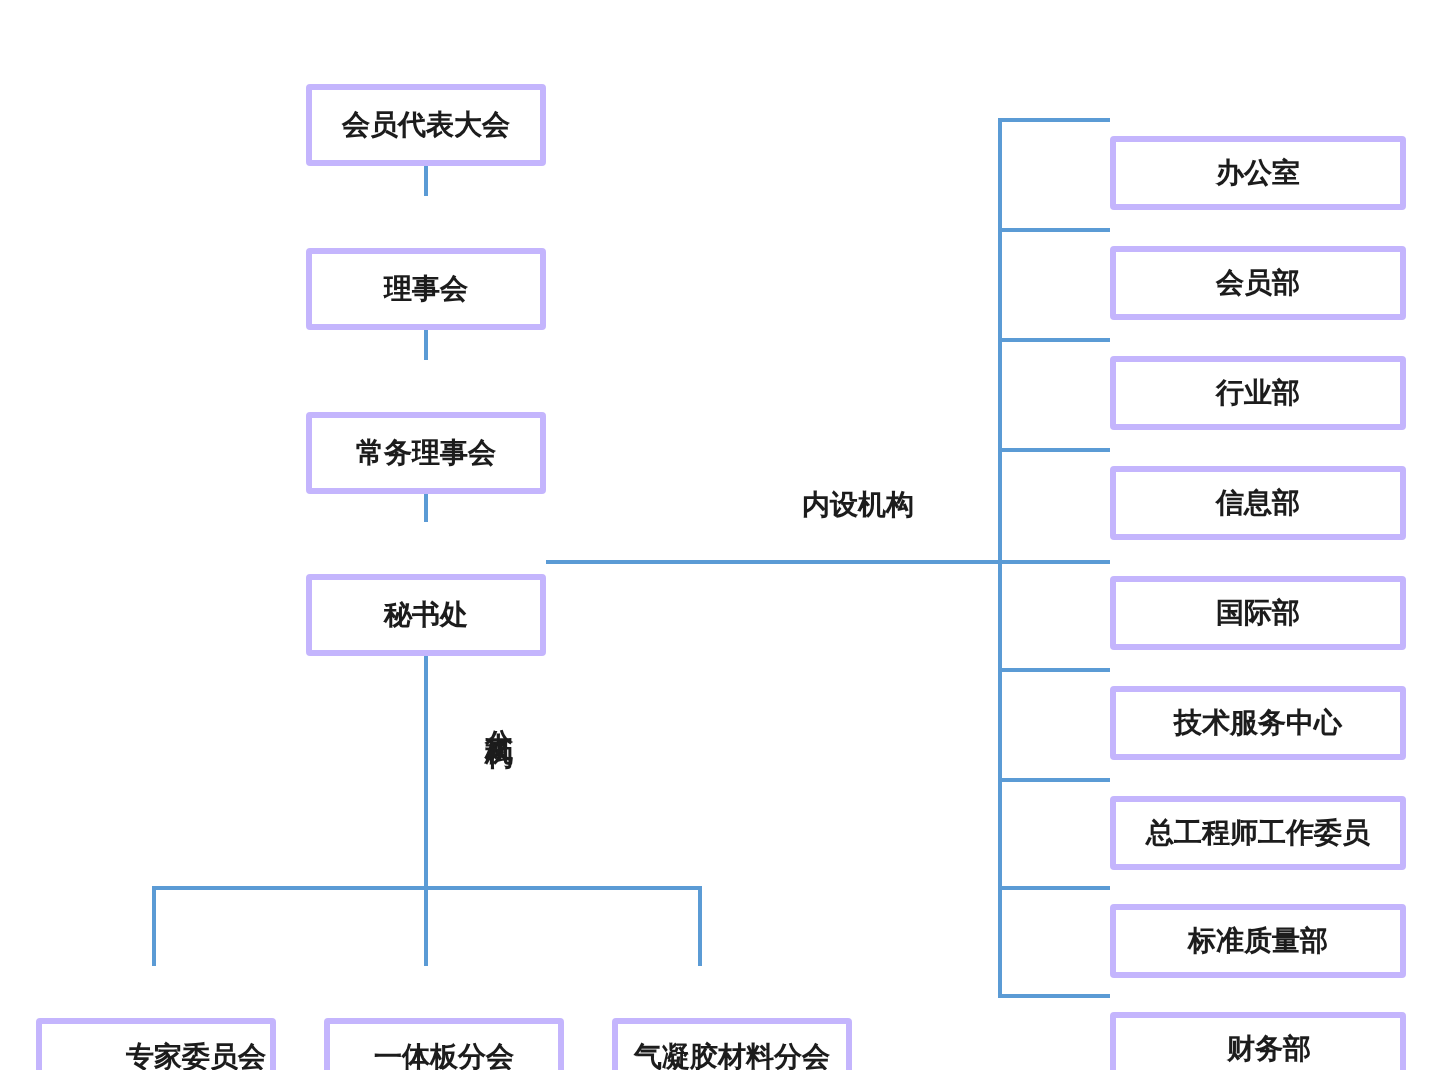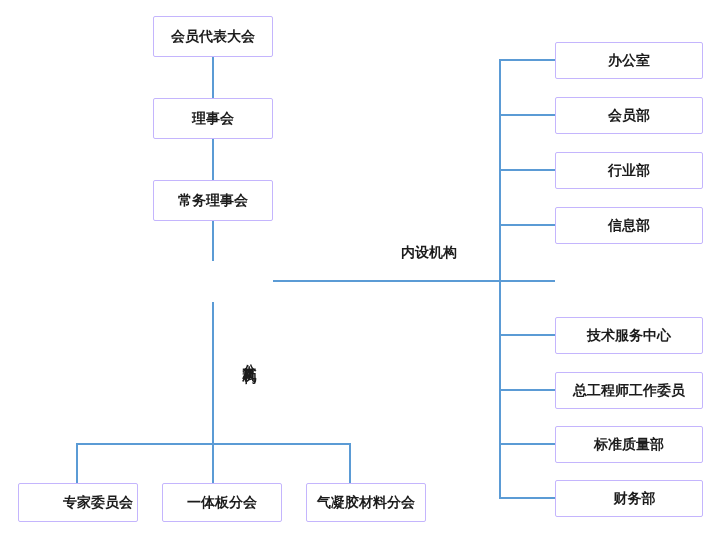--- a/index.html
+++ b/index.html
@@ -11,31 +11,32 @@
   .canvas {
     position: relative;
     width: 720px;
     height: 535px;
     background: #ffffff;
     overflow: hidden;
   }
   .box {
     position: absolute;
     background: #ffffff;
-    border: 1px solid #c4b5fd;
+    border: 3px solid #c4b5fd;
     border-radius: 2px;
     display: flex;
     align-items: center;
     justify-content: center;
     font-size: 14px;
     font-weight: bold;
     color: #1c1c1c;
     box-sizing: border-box;
     white-space: nowrap;
     z-index: 2;
+    margin-top: 26px;
   }
   .box-left  { left: 153px; width: 120px; height: 41px; }
   .box-right { left: 555px; width: 148px; height: 37px; text-align: center; }
   .box-bottom { top: 483px; width: 120px; height: 39px; }
   .line {
     position: absolute;
     background: #5b9bd5;
     z-index: 1;
   }
   .vline { width: 2px; }
@@ -55,25 +56,27 @@
   }
 </style>
 </head>
 <body>
 
 <div class="canvas">
 
   <div class="box box-left" style="top:16px;">会员代表大会</div>
   <div class="box box-left" style="top:98px;">理事会</div>
   <div class="box box-left" style="top:180px;">常务理事会</div>
+  <div class="box box-left" style="top:261px;">秘书处</div>
 
   <div class="box box-right" style="top:42px;">办公室</div>
   <div class="box box-right" style="top:97px;">会员部</div>
   <div class="box box-right" style="top:152px;">行业部</div>
   <div class="box box-right" style="top:207px;">信息部</div>
+  <div class="box box-right" style="top:262px;">国际部</div>
   <div class="box box-right" style="top:317px;">技术服务中心</div>
   <div class="box box-right" style="top:372px;">总工程师工作委员</div>
   <div class="box box-right" style="top:426px;">标准质量部</div>
   <div class="box box-right" style="top:480px;padding-left:11px;">财务部</div>
 
   <div class="box box-bottom" style="left:18px;padding-left:40px;">专家委员会</div>
   <div class="box box-bottom" style="left:162px;">一体板分会</div>
   <div class="box box-bottom" style="left:306px;">气凝胶材料分会</div>
 
   <div class="flow-label" style="left:353px; top:244px;padding-left:48px;">内设机构</div>

